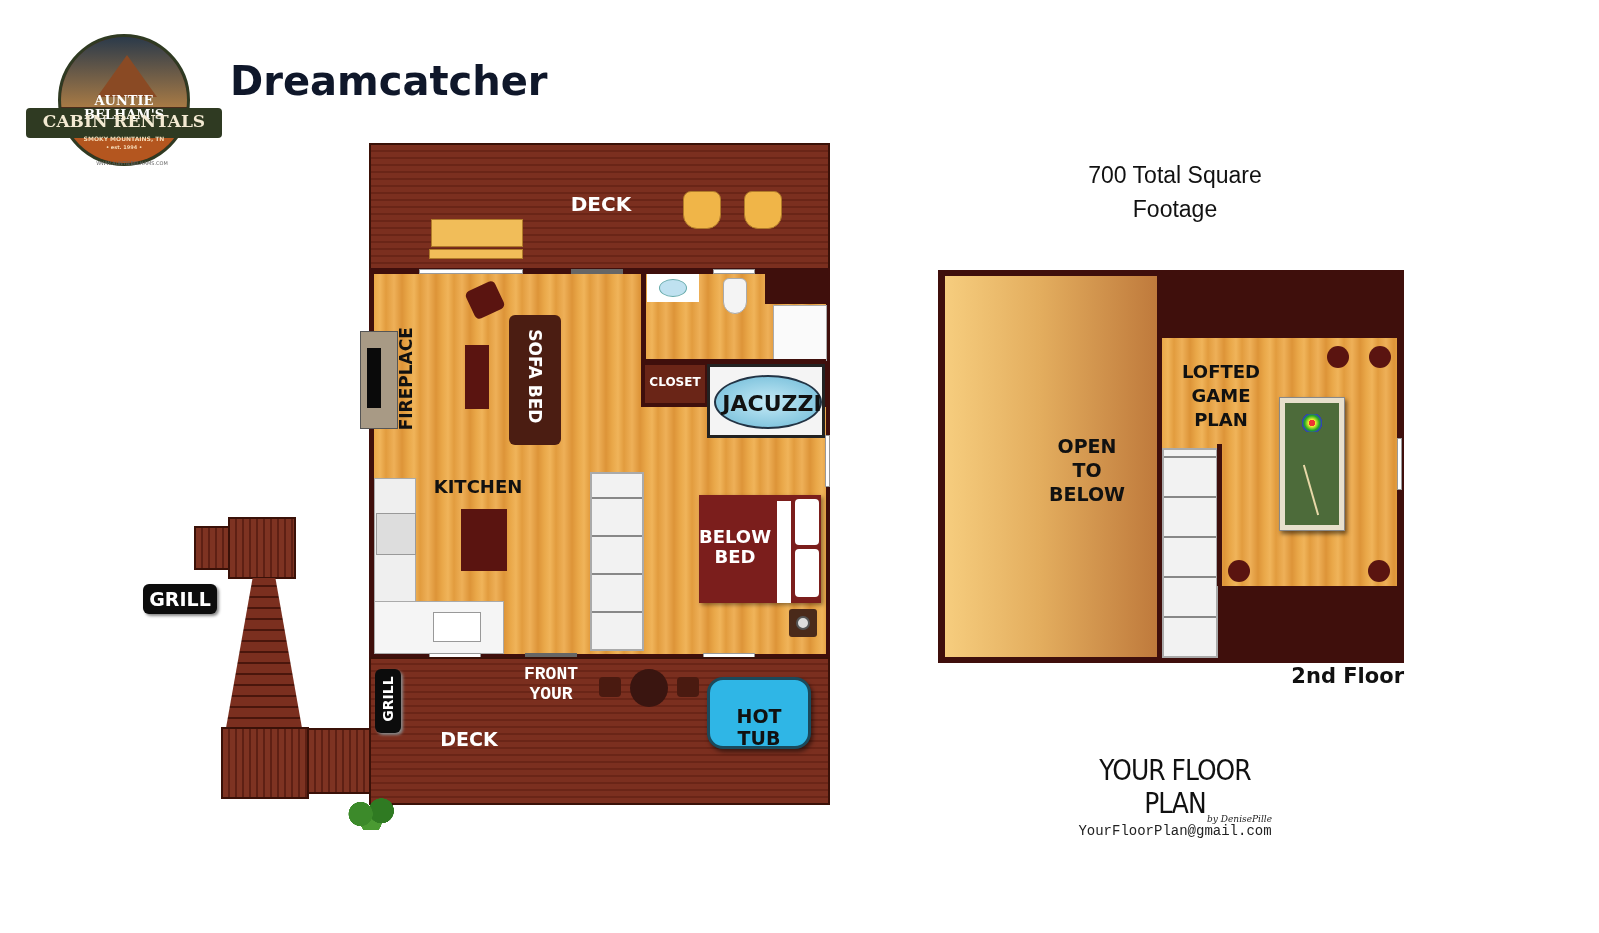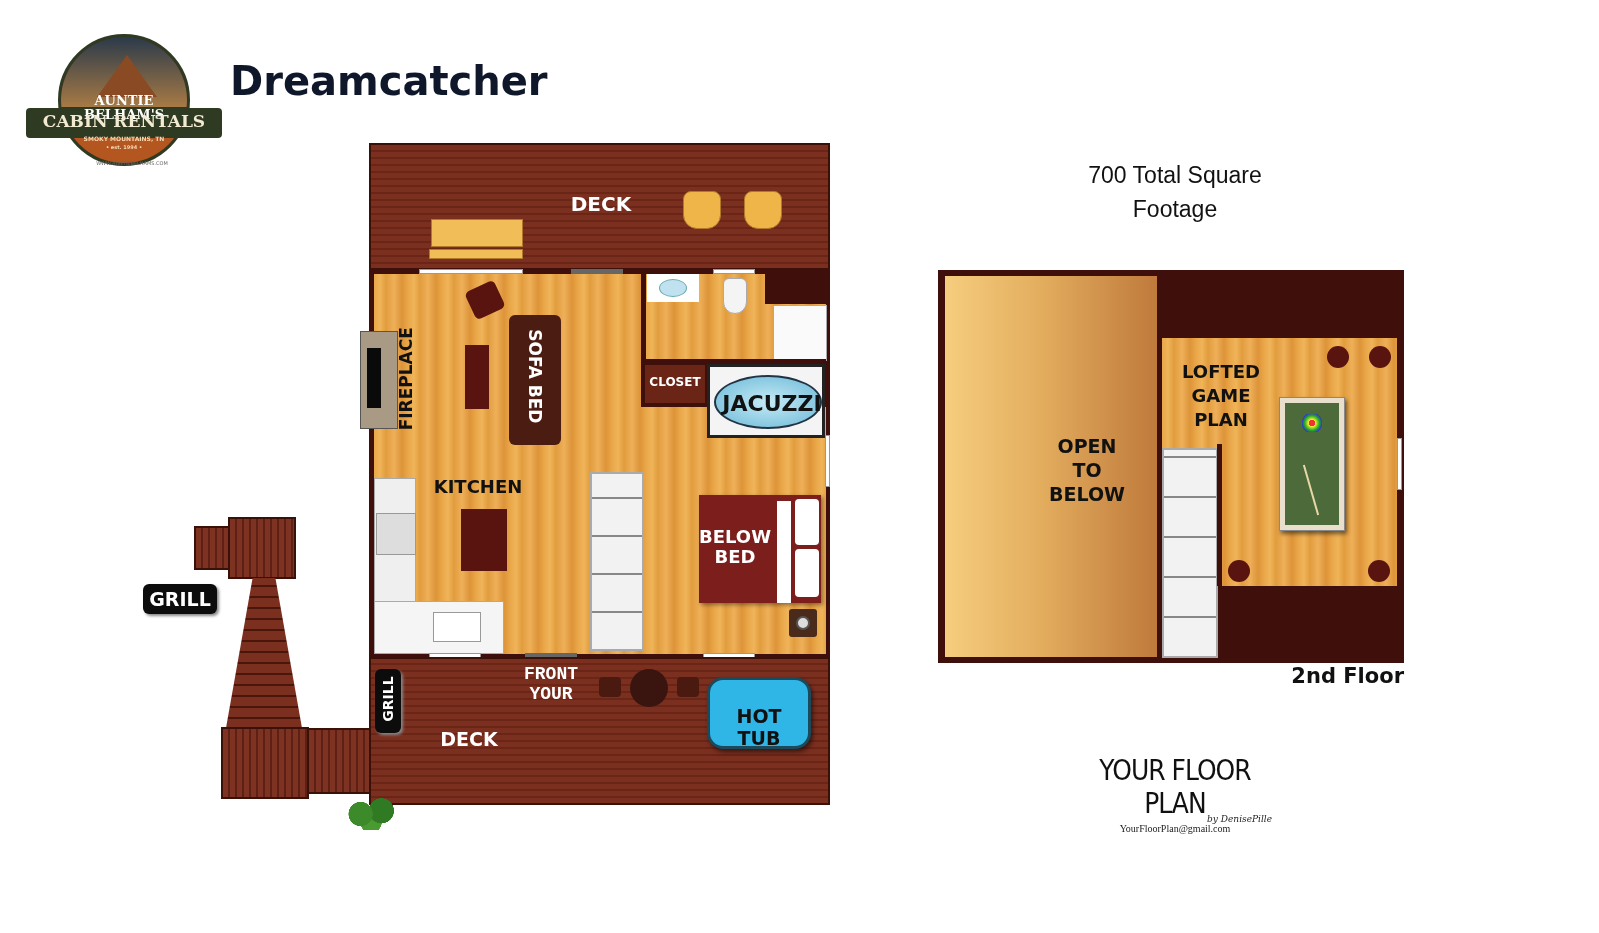--- a/index.html
+++ b/index.html
@@ -174,14 +174,14 @@
   <div class="abs" style="left:290px;top:290px;width:22px;height:22px;background:#5a1410;border-radius:50%;"></div>
   <div class="abs" style="left:430px;top:290px;width:22px;height:22px;background:#5a1410;border-radius:50%;"></div>
   <div class="abs window" style="left:459px;top:168px;width:5px;height:52px;"></div>
 </div>
 
 <div class="abs lbl-b" style="left:1200px;top:664px;width:204px;text-align:right;font-size:21px;">2nd Floor</div>
 
 <div class="abs" style="left:1070px;top:758px;width:210px;text-align:center;">
   <div style="font-family:'DejaVu Sans',sans-serif;font-size:25px;letter-spacing:-1px;color:#111;transform:scaleY(1.15);">YOUR FLOOR PLAN</div>
   <div style="font-family:'DejaVu Serif',serif;font-style:italic;font-size:9px;color:#222;text-align:right;padding-right:8px;margin-top:-2px;">by DenisePille</div>
-  <div style="font-family:Liberation Serif, serif;font-size:10px;color:#222;margin-top:-1px;">YourFloorPlan@gmail.com</div>
+  <div style="font-family:Liberation Mono, monospace;font-size:14px;color:#222;margin-top:-1px;">YourFloorPlan@gmail.com</div>
 </div>
 
 </body></html>

